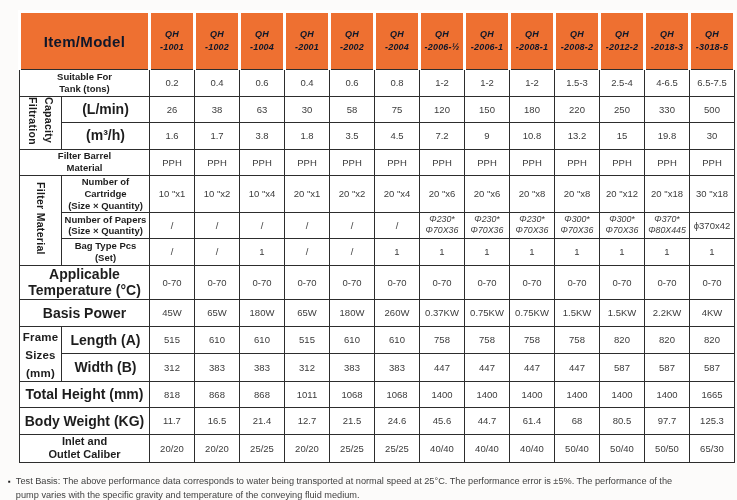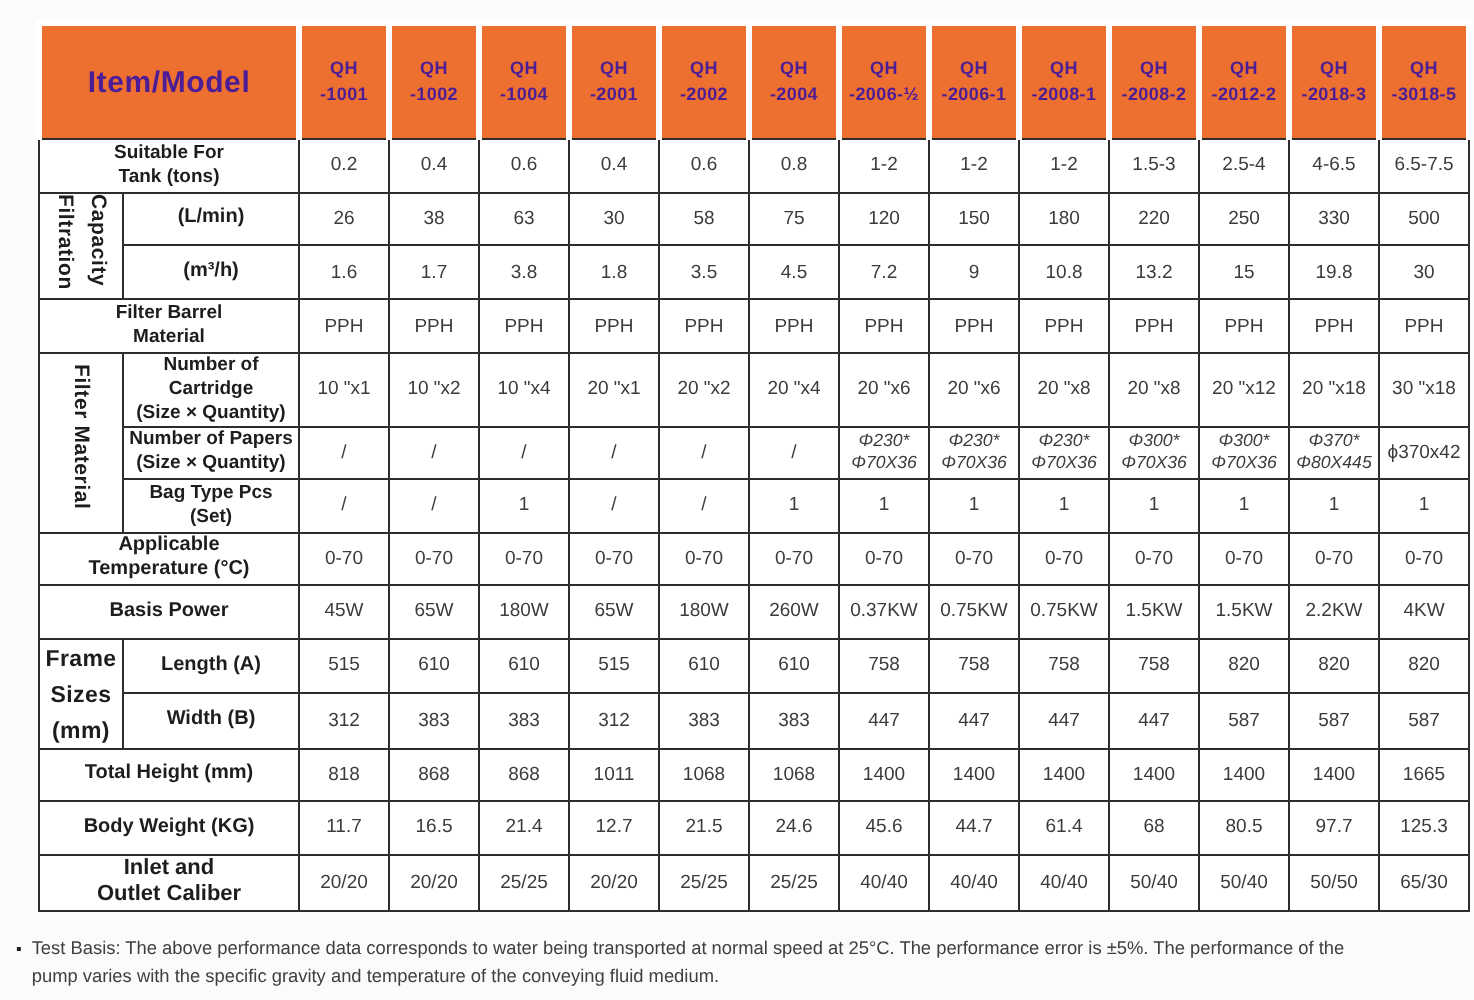--- a/index.html
+++ b/index.html
@@ -19,39 +19,39 @@
   th,td{
     padding:0;
     text-align:center;
     vertical-align:middle;
     white-space:pre-line;
     overflow:hidden;
   }
   
   tr.head th{
     background:#EE7031;
-    color:#4c1d95;
+    color:#0f172a;
     border:3px solid #ffffff;
     border-bottom:0;
     height:56px;
   }
   th.corner{font-size:15px;font-weight:700;letter-spacing:.3px;}
-  th.model{font-size:9px;font-weight:700;line-height:1.4;letter-spacing:.2px;}
+  th.model{font-size:9px;font-weight:700;line-height:1.4;letter-spacing:.2px;font-style:italic;}
   
   tbody td{
     border:1.5px solid #2d2d2d;
     height:25.5px;
     color:#3b3b3b;
     background:#fff;
   }
   td.val{font-size:9.5px;}
   td.val.multiline{font-size:8.8px;line-height:1.25;font-style:italic;}
   td.label{color:#1d1d1d;font-weight:700;}
   .sz-sm{font-size:9.5px;line-height:1.25;}
-  .sz-lg{font-size:10px;line-height:1.2;}
+  .sz-lg{font-size:14px;line-height:1.2;}
   .sz-md{font-size:11px;line-height:1.25;}
   td.glabel{color:#1d1d1d;font-weight:600;}
   .vtext{
     display:inline-block;
     writing-mode:vertical-lr;
     text-orientation:mixed;
     font-size:10.5px;
     line-height:1.55;
     letter-spacing:.3px;
     white-space:pre-line;

